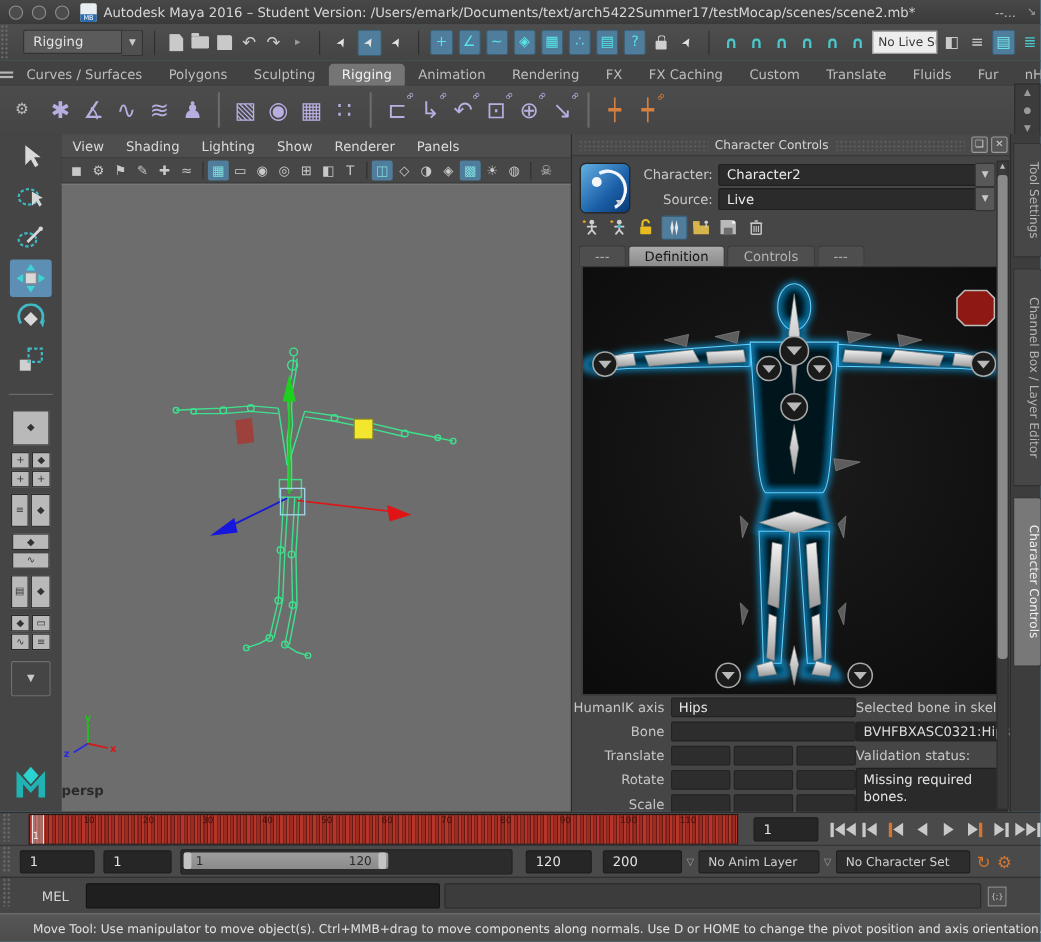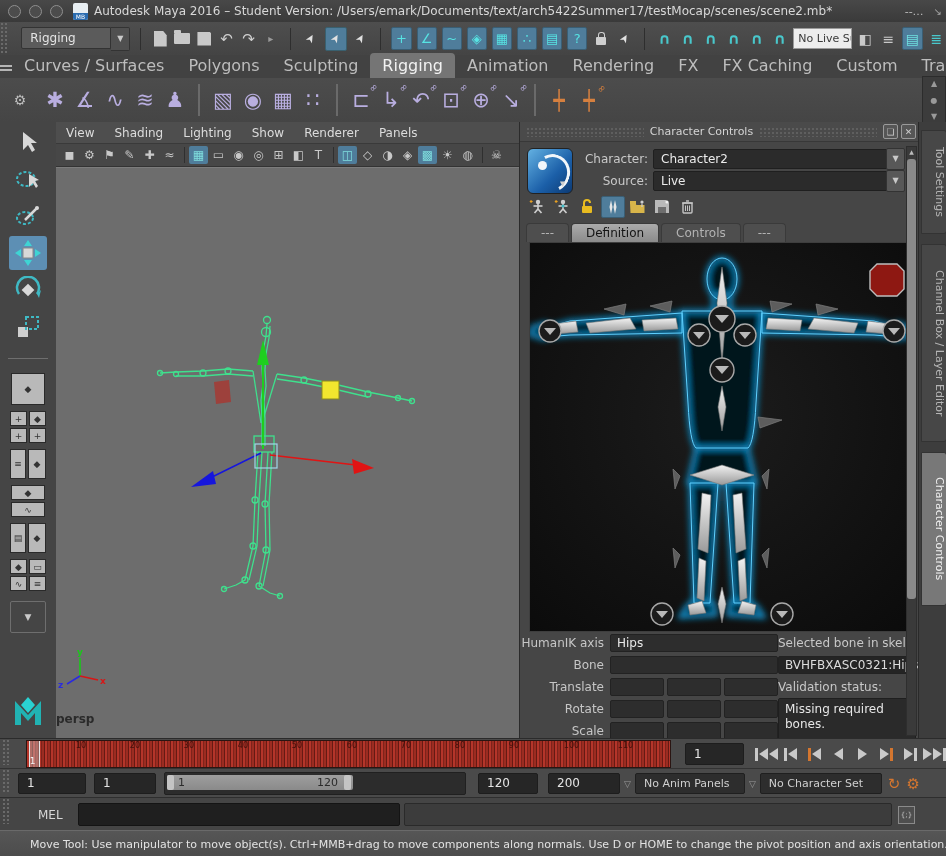--- a/index.html
+++ b/index.html
@@ -34,21 +34,21 @@
   .lockbody:before{content:"";position:absolute;top:-5px;left:1.5px;width:5px;height:5px;border:1.5px solid #cfcfcf;border-bottom:none;border-radius:3px 3px 0 0;}
   .magnet{color:#49c8cc;font-size:15px;font-weight:bold;width:21px;text-align:center;}
   #no-live{width:58px;height:19px;background:#ededed;border:1px solid #9a9a9a;color:#3a3a3a;font-size:11px;line-height:19px;padding-left:4px;white-space:nowrap;overflow:hidden;}
   .rsic{width:21px;height:21px;display:flex;align-items:center;justify-content:center;color:#c9c9c9;font-size:14px;border-radius:2px;}
   .rsic.hl{background:#4f7d9b;color:#6fe0e0;border:1px solid #3a5e74;}
   .rsic.teal{color:#49c8cc;}
   
   #shelftabs{left:0;top:55px;width:946px;height:23px;background:#424242;border-bottom:1px solid #303030;display:flex;align-items:flex-end;}
   #shelf-menu{width:40px;display:flex;flex-direction:column;align-items:center;gap:2px;padding-bottom:7px;}
   #shelf-menu i{width:12px;height:2px;background:#b5b5b5;}
-  .stab{padding:3px 12px;color:#bdbdbd;font-size:16px;white-space:nowrap;border-radius:4px 4px 0 0;}
+  .stab{padding:3px 12px;color:#bdbdbd;font-size:12px;white-space:nowrap;border-radius:4px 4px 0 0;}
   .stab.active{background:#757575;color:#f2f2f2;}
   
   #shelf{left:0;top:78px;width:946px;height:44px;background:linear-gradient(#4c4c4c,#454545);border-bottom:1px solid #262626;display:flex;align-items:center;}
   #shelf-gear{width:40px;text-align:center;color:#bdbdbd;font-size:14px;}
   .shic{color:#b9aee0;font-size:21px;width:30px;text-align:center;position:relative;}
   .shic .chain{position:absolute;top:-6px;right:-1px;font-size:10px;transform:rotate(-45deg);color:#b9aee0;}
   .shic.orange{color:#d6803f;font-size:19px;}
   .shsep{width:2px;height:32px;background:#6a6a6a;margin:0 8px;}
   #shelf-scroll{margin-left:auto;width:22px;height:42px;background:#3c3c3c;border:1px solid #2c2c2c;display:flex;flex-direction:column;align-items:center;justify-content:space-between;padding:2px 0;color:#9a9a9a;font-size:8px;}
   
@@ -747,21 +747,21 @@
     <div id="rslider">
       <div class="bar"></div>
       <div class="hdl" style="left:2px;"></div>
       <div class="hdl" style="left:179px;"></div>
       <span class="lab" style="left:13px;">1</span>
       <span class="lab" style="left:152px;">120</span>
     </div>
     <div class="rfield" style="width:50px;margin-left:12px;">120</div>
     <div class="rfield" style="width:62px;margin-left:10px;">200</div>
     <span class="ddtri">▽</span>
-    <div class="ddbox" style="width:92px;">No Anim Panels</div>
+    <div class="ddbox" style="width:92px;">No Anim Layer</div>
     <span class="ddtri">▽</span>
     <div class="ddbox" style="width:104px;">No Character Set</div>
     <span class="rbic">↻</span>
     <span class="rbic">⚙</span>
   </div>
 
   <div id="melbar" class="abs">
     <div class="grip" style="height:26px;margin-left:2px;"></div>
     <span id="mel-label">MEL</span>
     <div id="mel-input"></div>

